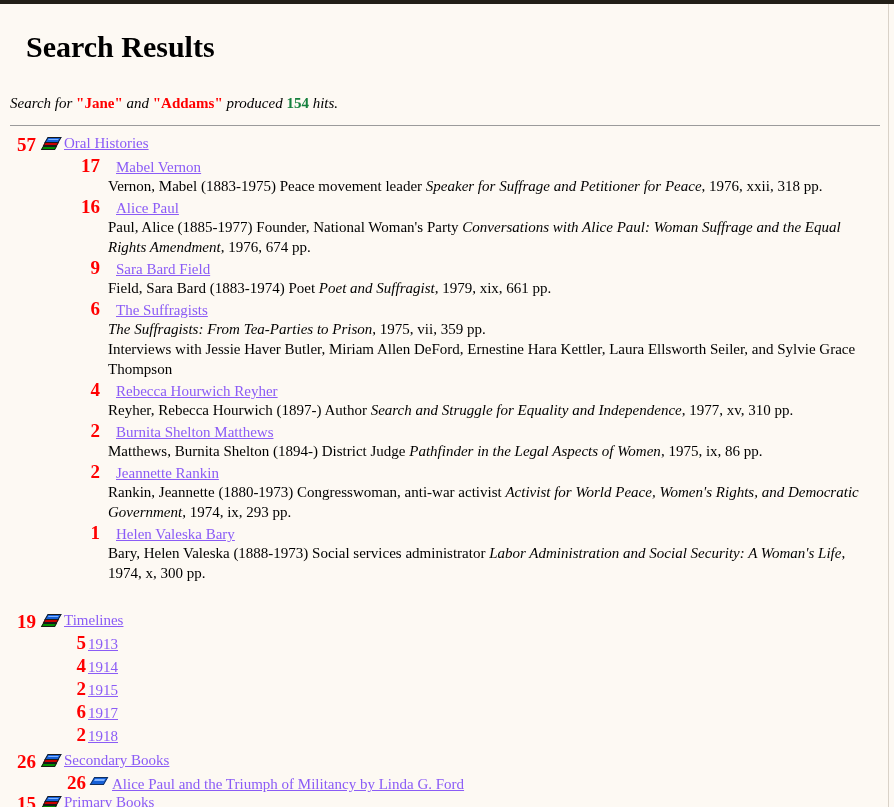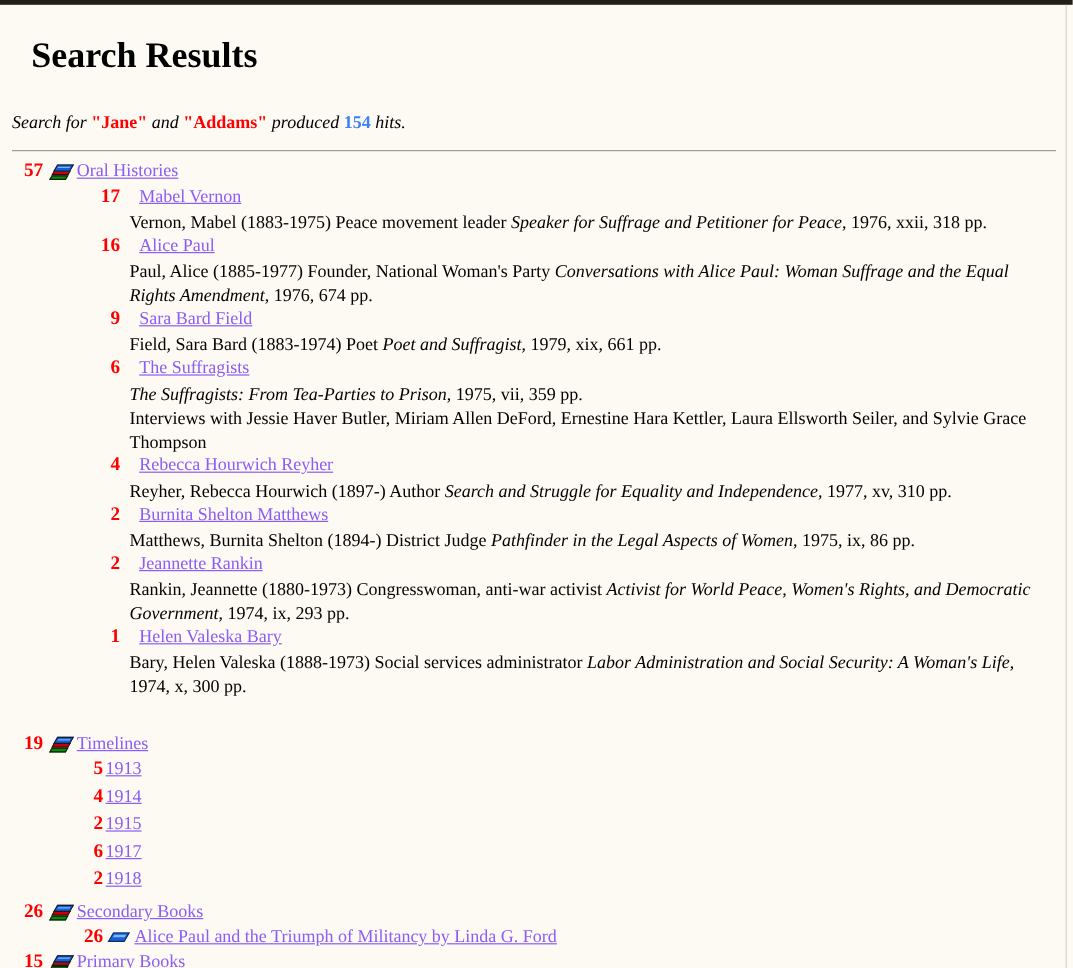--- a/index.html
+++ b/index.html
@@ -56,21 +56,21 @@
     font-size: 15px;
     font-style: italic;
     line-height: 18px;
   }
   .search-line .term {
     color: #ff0000;
     font-style: normal;
     font-weight: bold;
   }
   .search-line .hits {
-    color: #3b82f6;
+    color: #15803d;
     font-style: normal;
     font-weight: bold;
   }
   .search-line .plain {
     font-style: italic;
   }
 
   hr.divider {
     border: none;
     border-top: 1px solid #9b9b9b;
@@ -89,21 +89,21 @@
   }
   .group-head {
     display: block;
     position: relative;
     height: 21px;
     white-space: nowrap;
   }
   .cnt {
     color: #ff0000;
     font-weight: bold;
-    font-size: 16px;
+    font-size: 19px;
     font-family: "Liberation Serif", "DejaVu Serif", serif;
     display: inline-block;
     text-align: right;
   }
   .group-head .cnt {
     width: 26px;
     margin-left: 10px;
     vertical-align: top;
   }
   .lnk {

